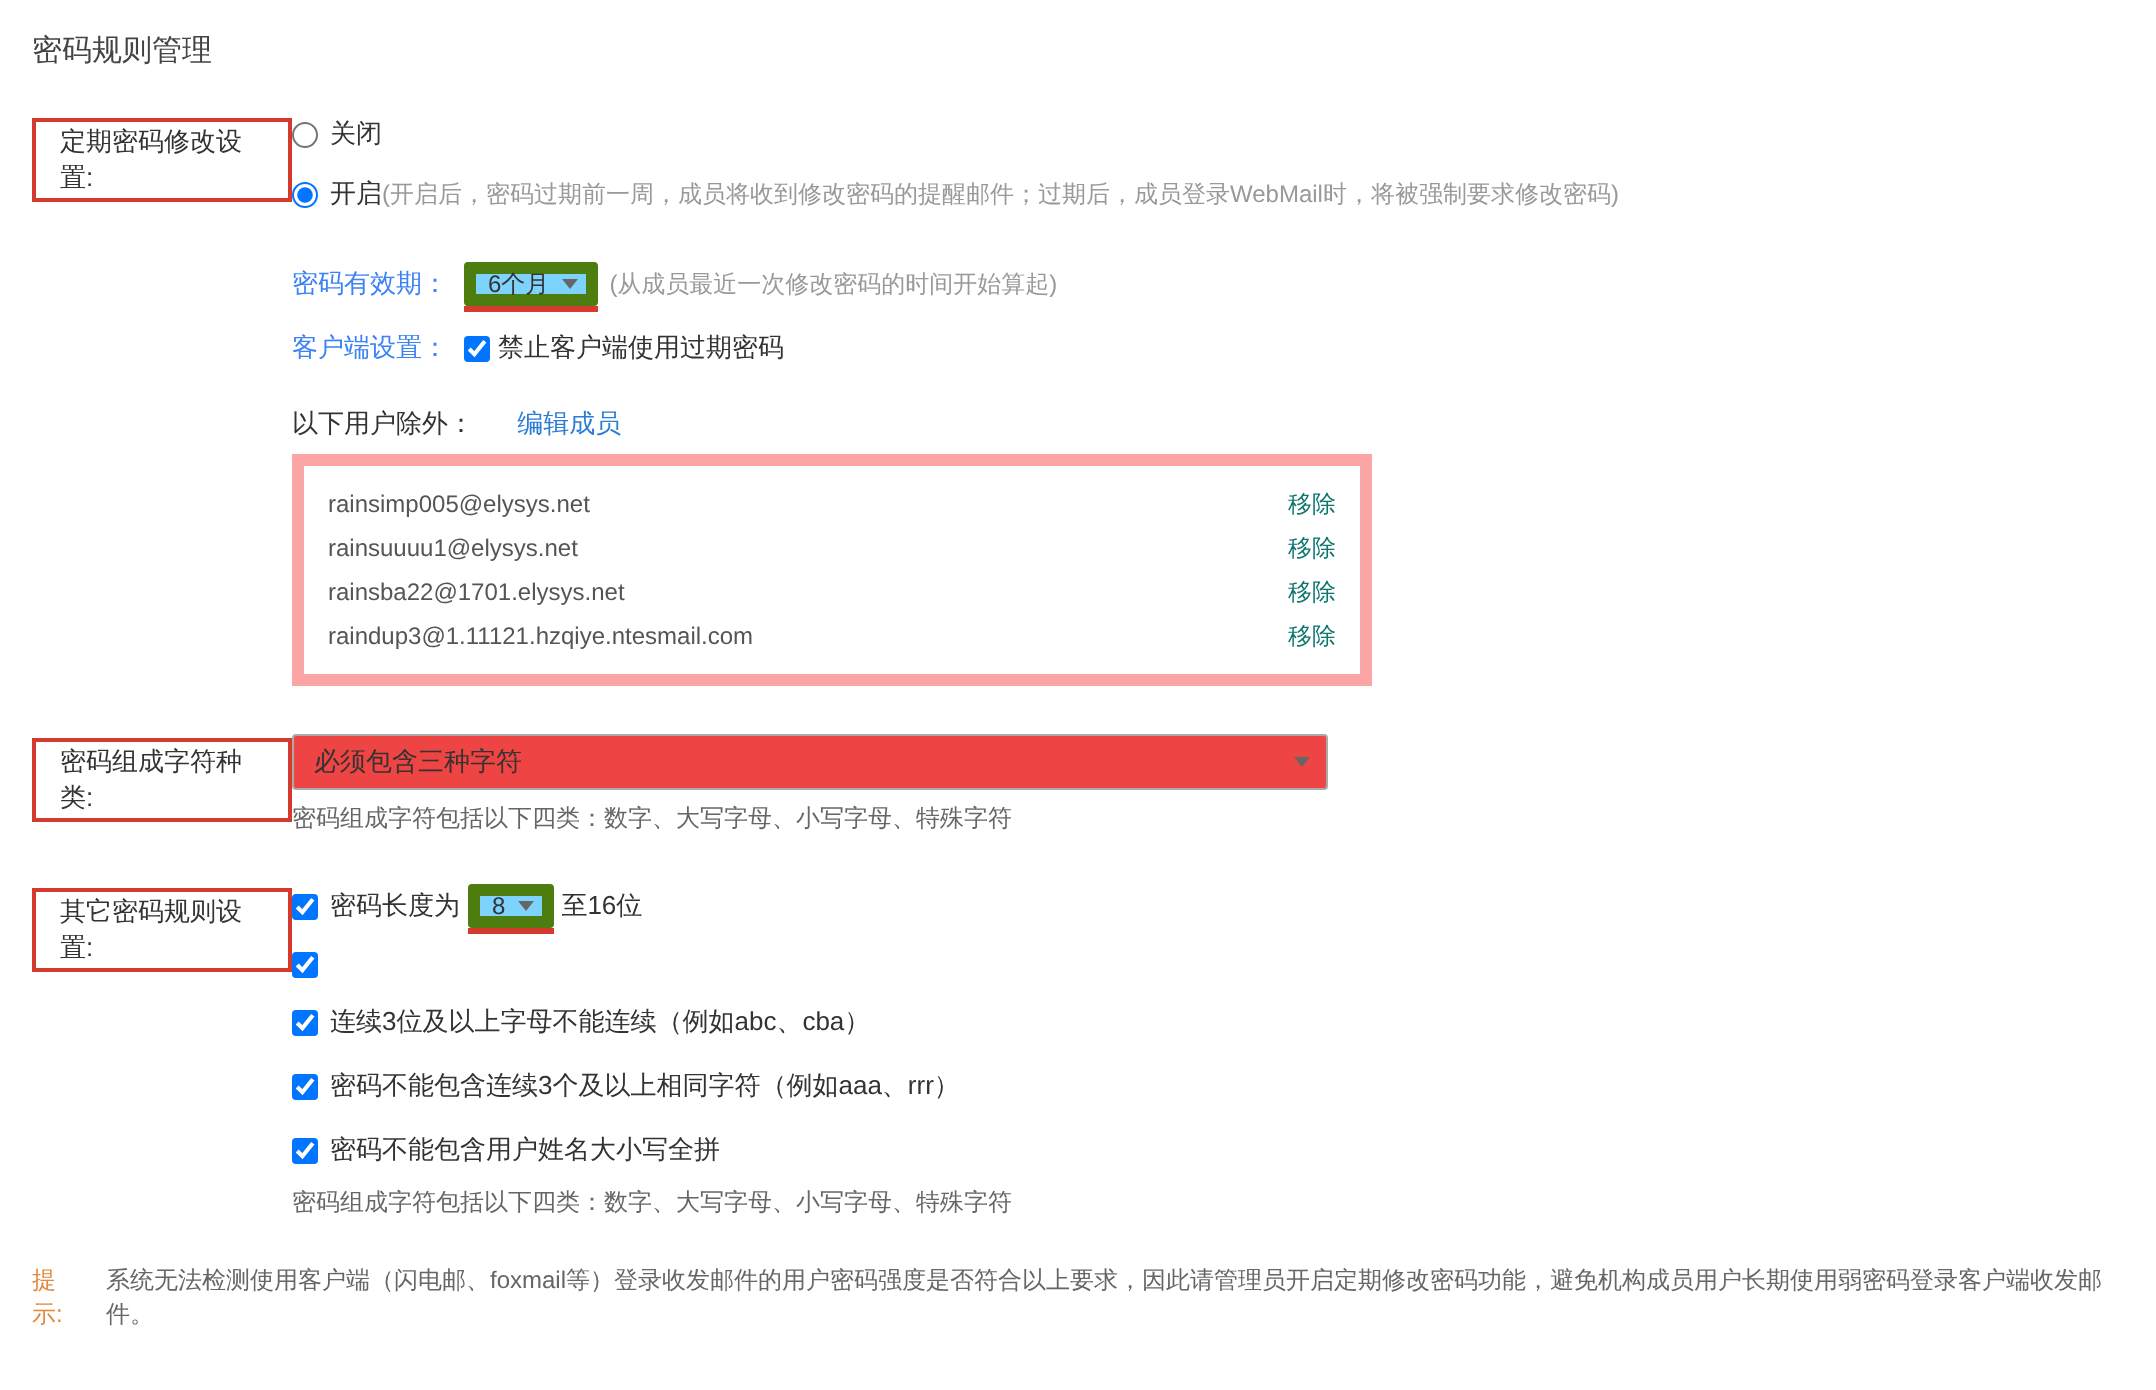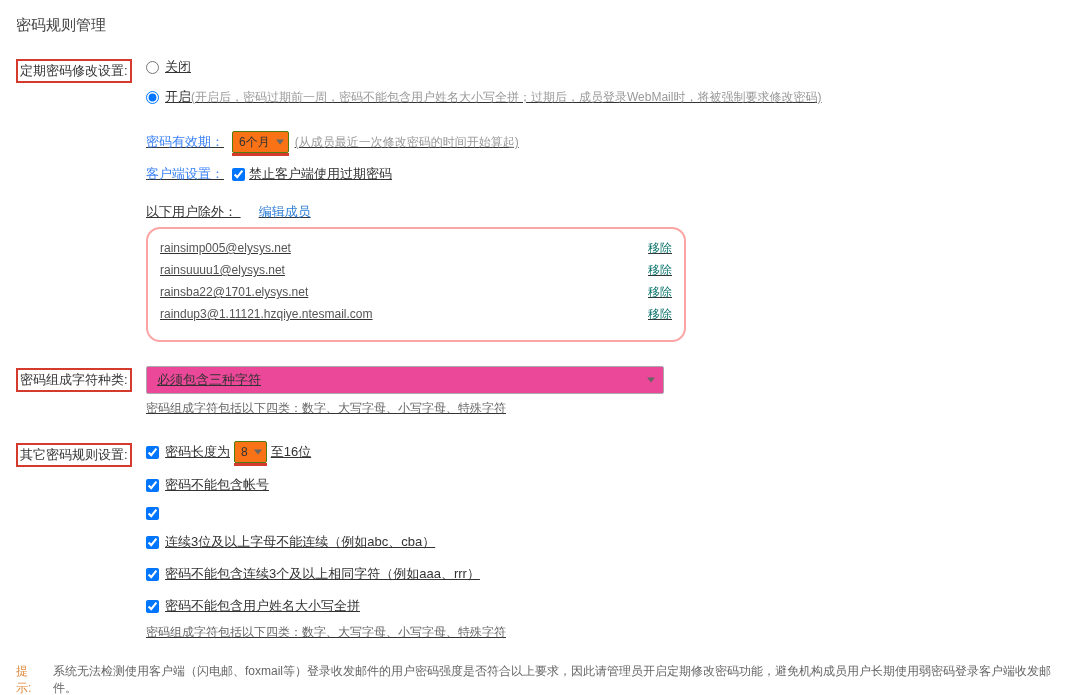--- a/index.html
+++ b/index.html
@@ -24,27 +24,26 @@
     .form-label {
       width: 130px;
       min-width: 130px;
       text-align: left;
       color: #333;
       padding-top: 2px;
       font-size: 13px;
     }
     .label-highlight {
       border: 2px solid #d43b2e;
-      padding: 1px 2px;
+      padding: 1px 12px;
       display: inline-block;
     }
     .form-content {
       flex: 1;
       max-width: 900px;
-      text-decoration: underline;
     }
     .radio-line {
       display: flex;
       align-items: center;
       margin-bottom: 10px;
       line-height: 20px;
     }
     .radio-line input[type="radio"] {
       margin-right: 6px;
     }
@@ -56,25 +55,25 @@
       display: flex;
       align-items: center;
       margin-bottom: 10px;
       line-height: 22px;
     }
     .sub-label {
       margin-right: 8px;
       color: #3b82f6;
     }
     .select-box {
-      border: 1px solid #4d7c0f;
+      border: 6px solid #4d7c0f;
       border-radius: 2px;
       padding: 1px 6px;
       padding-right: 18px;
-      background: #f97316;
+      background: #7dd3fc;
       font-size: 12px;
       position: relative;
       display: inline-flex;
       align-items: center;
       height: 22px;
       cursor: pointer;
     }
     .select-box .caret {
       position: absolute;
       right: 4px;
@@ -100,22 +99,22 @@
     .except-label {
       margin-top: 18px;
       margin-bottom: 6px;
     }
     .link {
       color: #2b7cd4;
       cursor: pointer;
       margin-left: 18px;
     }
     .user-list-box {
-      border: 2px solid #fca5a5;
-      border-radius: 14px;
+      border: 6px solid #fca5a5;
+      border-radius: 0;
       width: 100%;
       max-width: 540px;
       padding: 8px 12px;
       min-height: 115px;
     }
     .user-item {
       display: flex;
       justify-content: space-between;
       align-items: center;
       line-height: 22px;
@@ -131,21 +130,21 @@
       border: 1px solid #aaa;
       border-radius: 2px;
       width: 100%;
       max-width: 518px;
       height: 28px;
       display: flex;
       align-items: center;
       padding: 0 10px;
       position: relative;
       cursor: pointer;
-      background: #ec4899;
+      background: #ef4444;
     }
     .wide-select .caret {
       position: absolute;
       right: 8px;
       top: 50%;
       transform: translateY(-50%);
       width: 0; height: 0;
       border-left: 4px solid transparent;
       border-right: 4px solid transparent;
       border-top: 5px solid #666;
@@ -186,21 +185,21 @@
     <span class="label-highlight">定期密码修改设置:</span>
   </div>
   <div class="form-content">
     <div class="radio-line">
       <input type="radio" name="periodic" style="">
       <span>关闭</span>
     </div>
     <div class="radio-line">
       <input type="radio" name="periodic" checked="" style="">
       <span>开启</span>
-      <span class="gray-note">(开启后，密码过期前一周，密码不能包含用户姓名大小写全拼；过期后，成员登录WebMail时，将被强制要求修改密码)</span>
+      <span class="gray-note">(开启后，密码过期前一周，成员将收到修改密码的提醒邮件；过期后，成员登录WebMail时，将被强制要求修改密码)</span>
     </div>
 
     <div style="height:14px;"></div>
 
     <div class="sub-row">
       <span class="sub-label">密码有效期：</span>
       <span class="select-underline">
         <span class="select-box">
           <span>6个月</span>
           <span class="caret"></span>
@@ -269,24 +268,20 @@
       <span class="select-underline" style="margin:0 4px;">
         <span class="select-box">
           <span>8</span>
           <span class="caret"></span>
         </span>
       </span>
       <span>至16位</span>
     </div>
     <div class="checkbox-line">
       <input type="checkbox" checked="" style="">
-      <span>密码不能包含帐号</span>
-    </div>
-    <div class="checkbox-line">
-      <input type="checkbox" checked="" style="">
     </div>
     <div class="checkbox-line">
       <input type="checkbox" checked="" style="">
       <span>连续3位及以上字母不能连续（例如abc、cba）</span>
     </div>
     <div class="checkbox-line">
       <input type="checkbox" checked="" style="">
       <span>密码不能包含连续3个及以上相同字符（例如aaa、rrr）</span>
     </div>
     <div class="checkbox-line">

